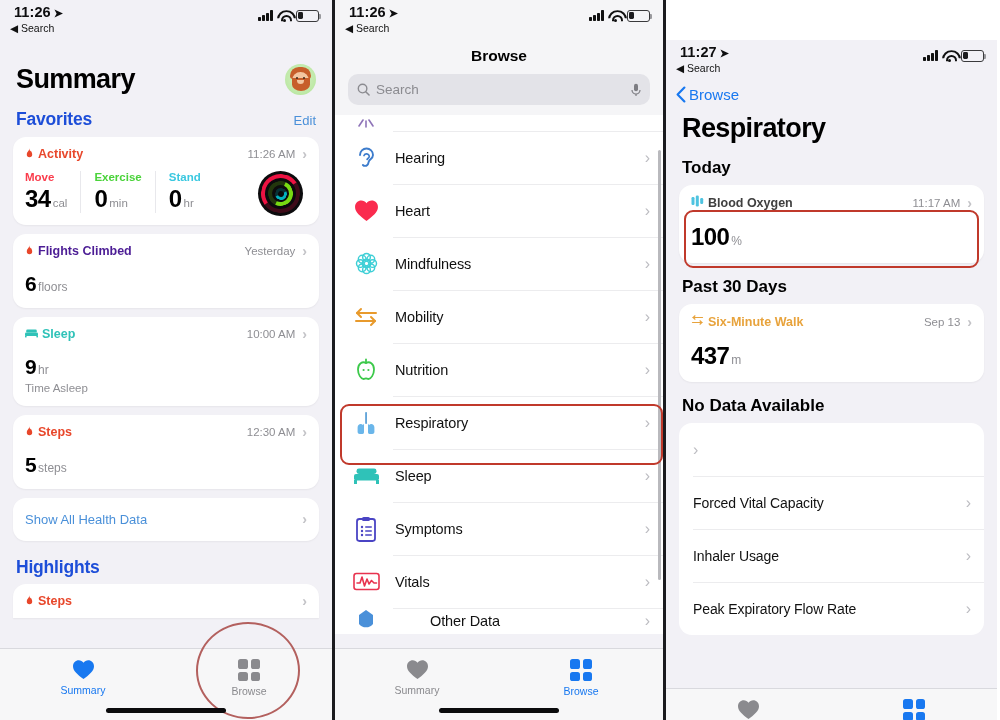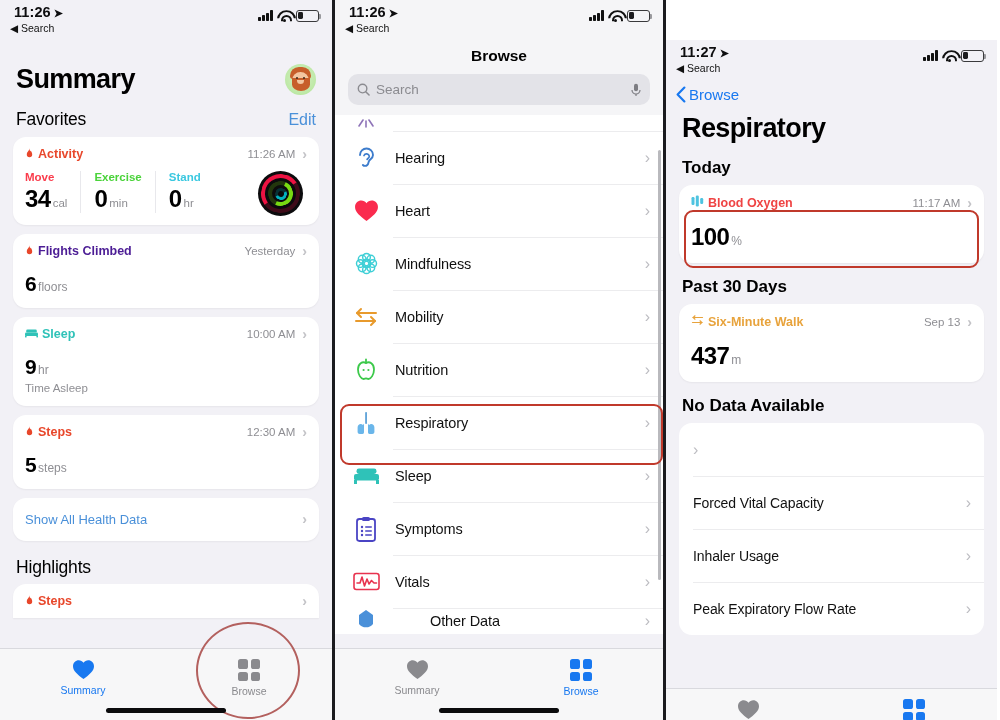--- a/index.html
+++ b/index.html
@@ -60,21 +60,21 @@
   .wifi em {
     position: absolute; left: 6px; top: 8.5px; width: 3.4px; height: 3.4px;
     background: #111; border-radius: 50%;
   }
   .batt { width: 23px; height: 11.5px; border: 1.4px solid #3a3a3c; border-radius: 3px; position: relative; }
   .batt:after { content:""; position:absolute; right:-3px; top:3.3px; width:1.8px; height:4.4px; background:#9a9a9e; border-radius:0 1px 1px 0;}
   .batt i { position: absolute; left: 1.3px; top: 1.3px; bottom: 1.3px; width: 5px; background: #1c1c1e; border-radius: 1.4px; display:block;}
 
   
   .bigtitle { font-size: 27px; font-weight: 700; letter-spacing: -.6px; color: #000; }
-  .section-h { font-size: 17.5px; font-weight: 400; color: #000000; letter-spacing: -.2px; }
+  .section-h { font-size: 17.5px; font-weight: 700; color: #1d4ed8; letter-spacing: -.2px; }
   .card {
     background: #fff; border-radius: 13px; margin: 0 13px;
     box-shadow: 0 1px 2px rgba(0,0,0,.05);
   }
   .chev {
     color: #c3c3c7; font-size: 14px; line-height: 1; font-weight: 600;
   }
   .chev-lg { color: #bdbdc2; font-size: 16px; font-weight: 500; }
 
   
@@ -88,21 +88,21 @@
   .av-face { position:absolute; left:7px; top:8px; width:17px; height:17px; background:#f3c6a0; border-radius:50% 50% 45% 45%;}
   .av-beard{ position:absolute; left:6.5px; top:14px; width:18px; height:13px; background:#c75e2a; border-radius:0 0 50% 50%;}
   .av-mouth{ position:absolute; left:12px; top:16px; width:7px; height:4px; background:#f3c6a0; border-radius:0 0 6px 6px;}
   .av-eye  { position:absolute; top:13px; width:2.4px; height:2.4px; background:#3b2a1e; border-radius:50%;}
   .av-eye.l{ left:10.5px;} .av-eye.r{ left:18px;}
 
   .p1 .favrow {
     display: flex; align-items: baseline; justify-content: space-between;
     padding: 14px 16px 7px 16px;
   }
-  .edit-link { color: #4a90d9; font-size: 16px; }
+  .edit-link { color: #4a90d9; font-size: 13px; }
 
   .fav-card { padding: 10px 12px 12px 12px; margin-bottom: 9px; position: relative; }
   .fav-top { display: flex; align-items: center; justify-content: space-between; }
   .fav-name { font-size: 12.5px; font-weight: 600; display: flex; align-items: center; gap: 4px; }
   .fav-time { font-size: 11.5px; color: #8e8e93; }
   .fav-right { display: flex; align-items: center; gap: 7px; }
   .flame { width: 9px; height: 12px; display: inline-block; position: relative; }
   .flame svg { display:block; }
 
   .actcols { display: flex; align-items: flex-start; margin-top: 10px; }
@@ -625,21 +625,21 @@
     </div>
 
     <div class="resp-title">
       <div class="bigtitle">Respiratory</div>
     </div>
 
     <div class="resp-sec">Today</div>
 
     <div class="card fav-card" style="margin-bottom:0;">
       <div class="fav-top">
-        <div class="fav-name" style="color:#ef4444">
+        <div class="fav-name" style="color:#404040">
           <span>
             <svg width="13" height="12" viewBox="0 0 13 12">
                 <g fill="#4ec3e0">
                   <rect x="0.5" y="2" width="3" height="8" rx="1.2"></rect>
                   <rect x="4.8" y="0.5" width="3" height="11" rx="1.2"></rect>
                   <rect x="9.2" y="3" width="3" height="6" rx="1.2"></rect>
                 </g>
               </svg>
           </span>
           <span>Blood Oxygen</span>

